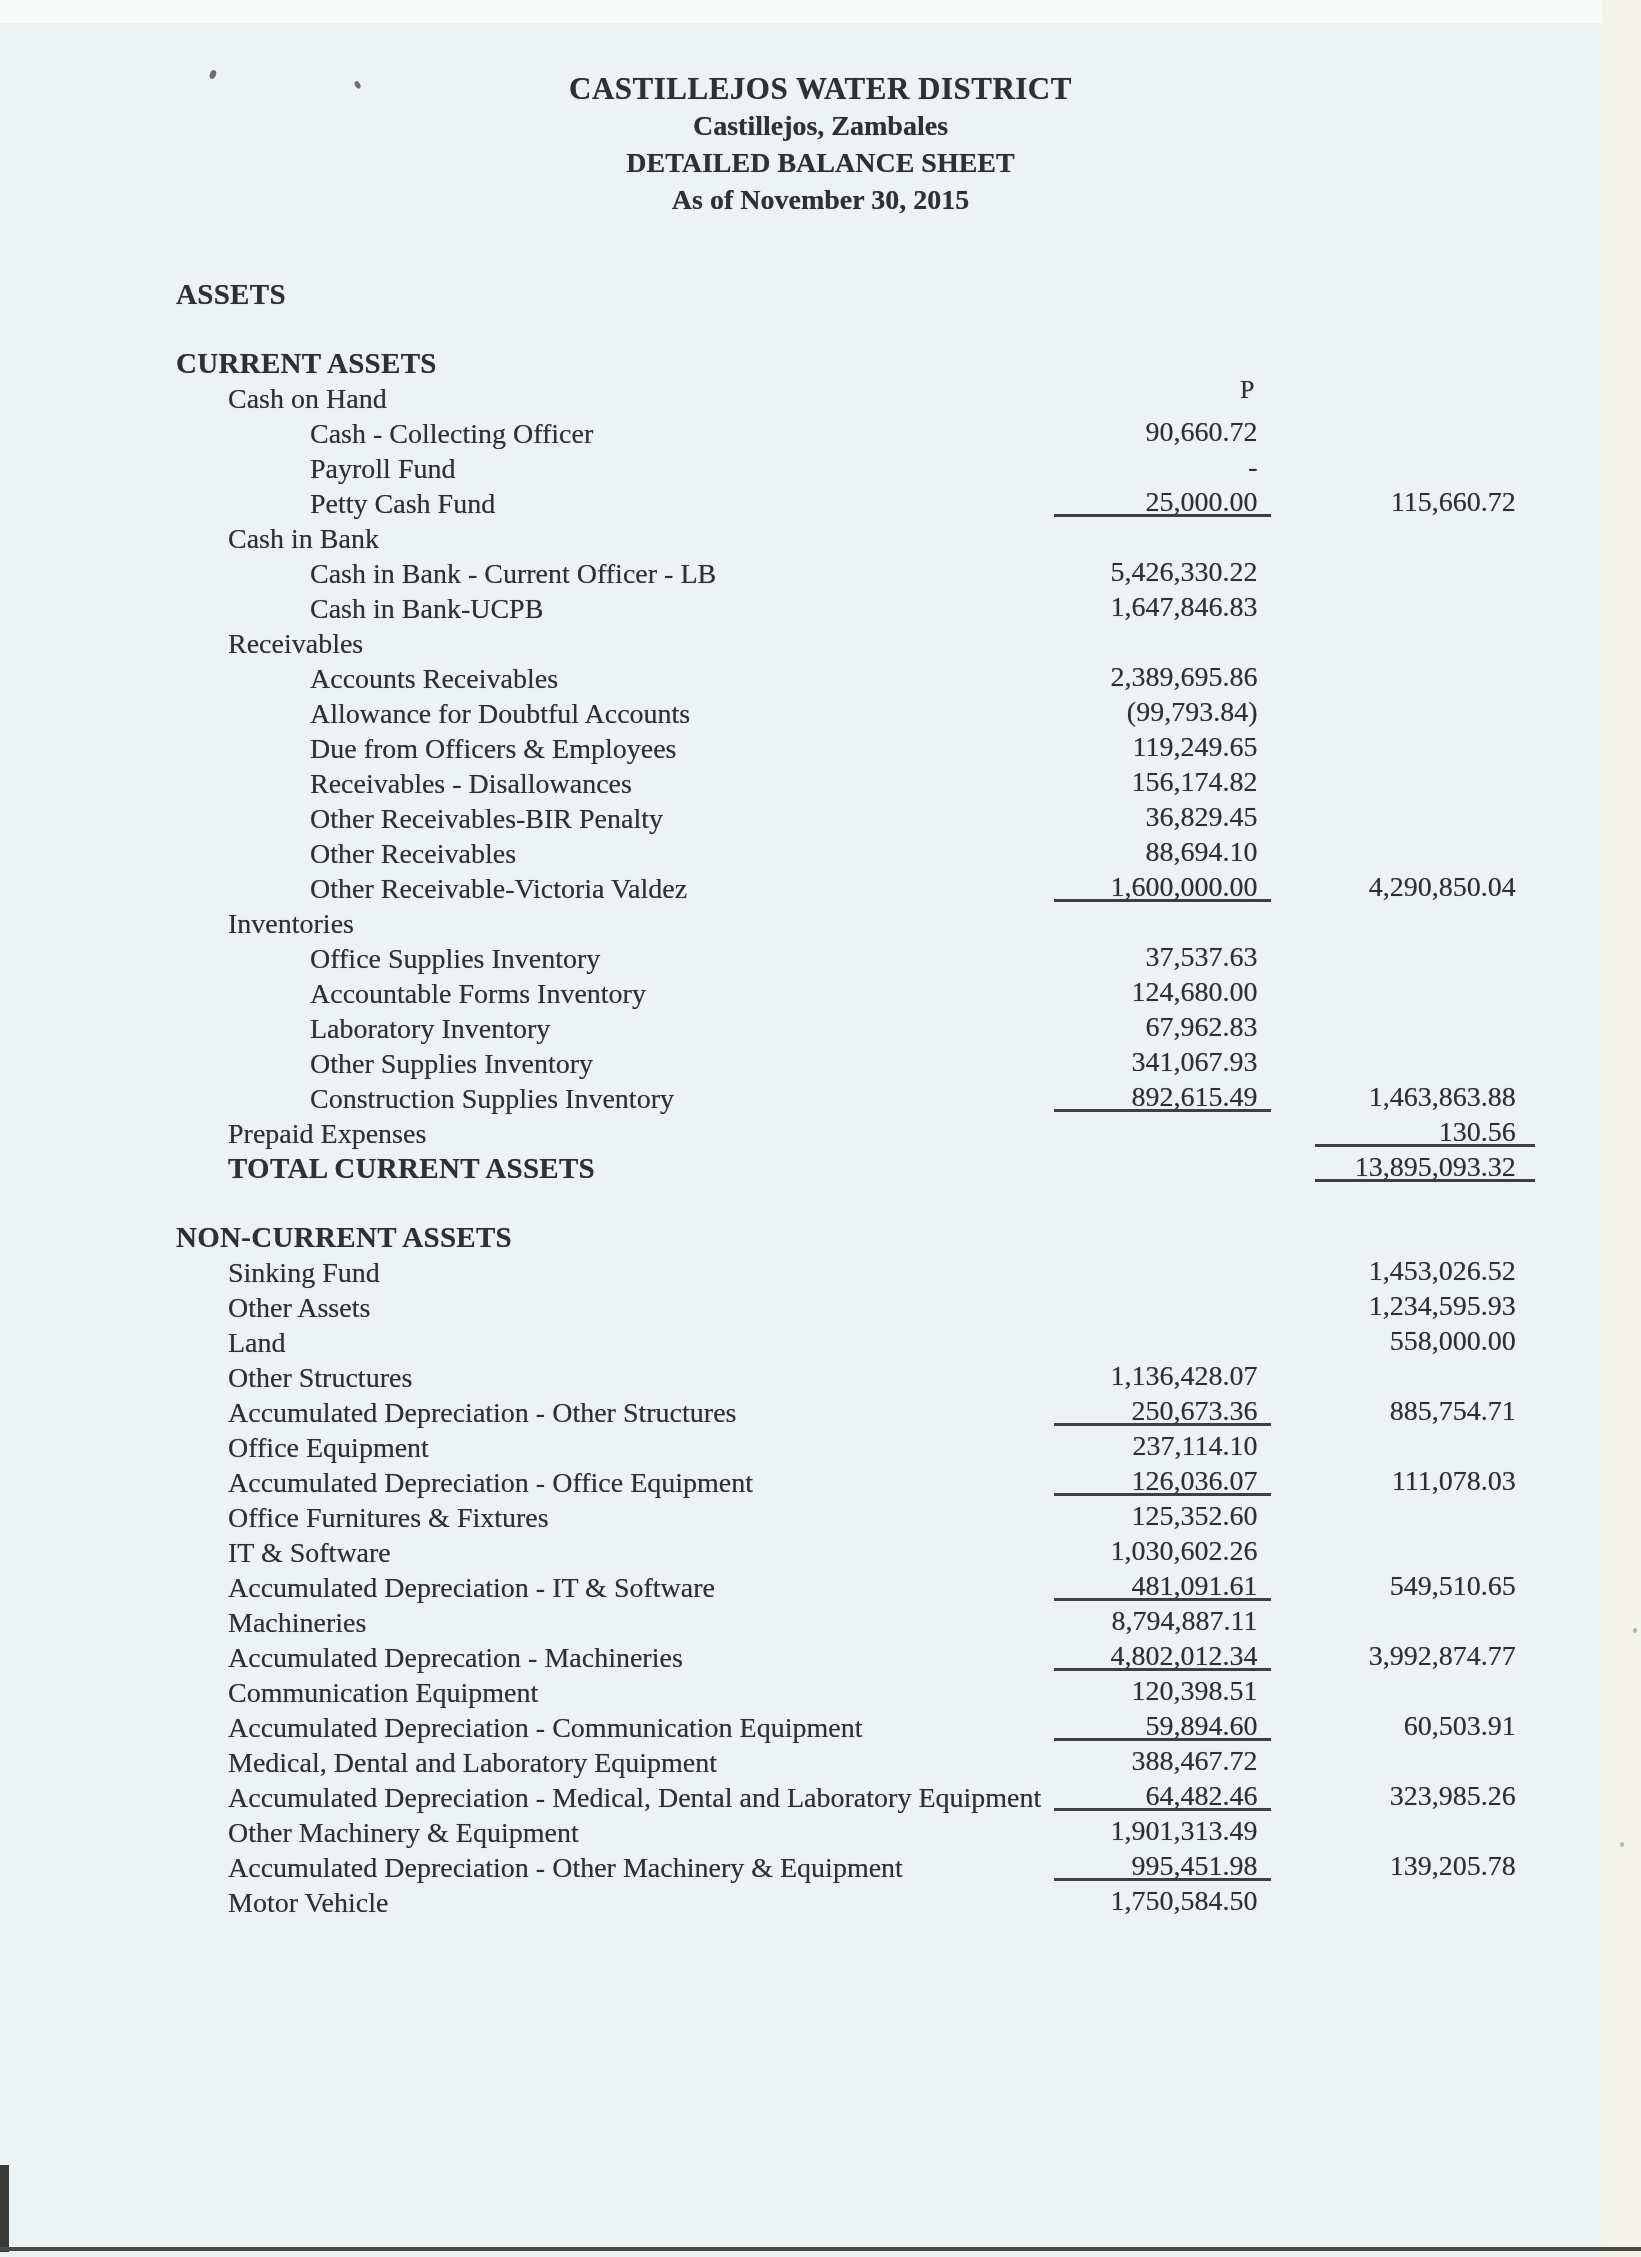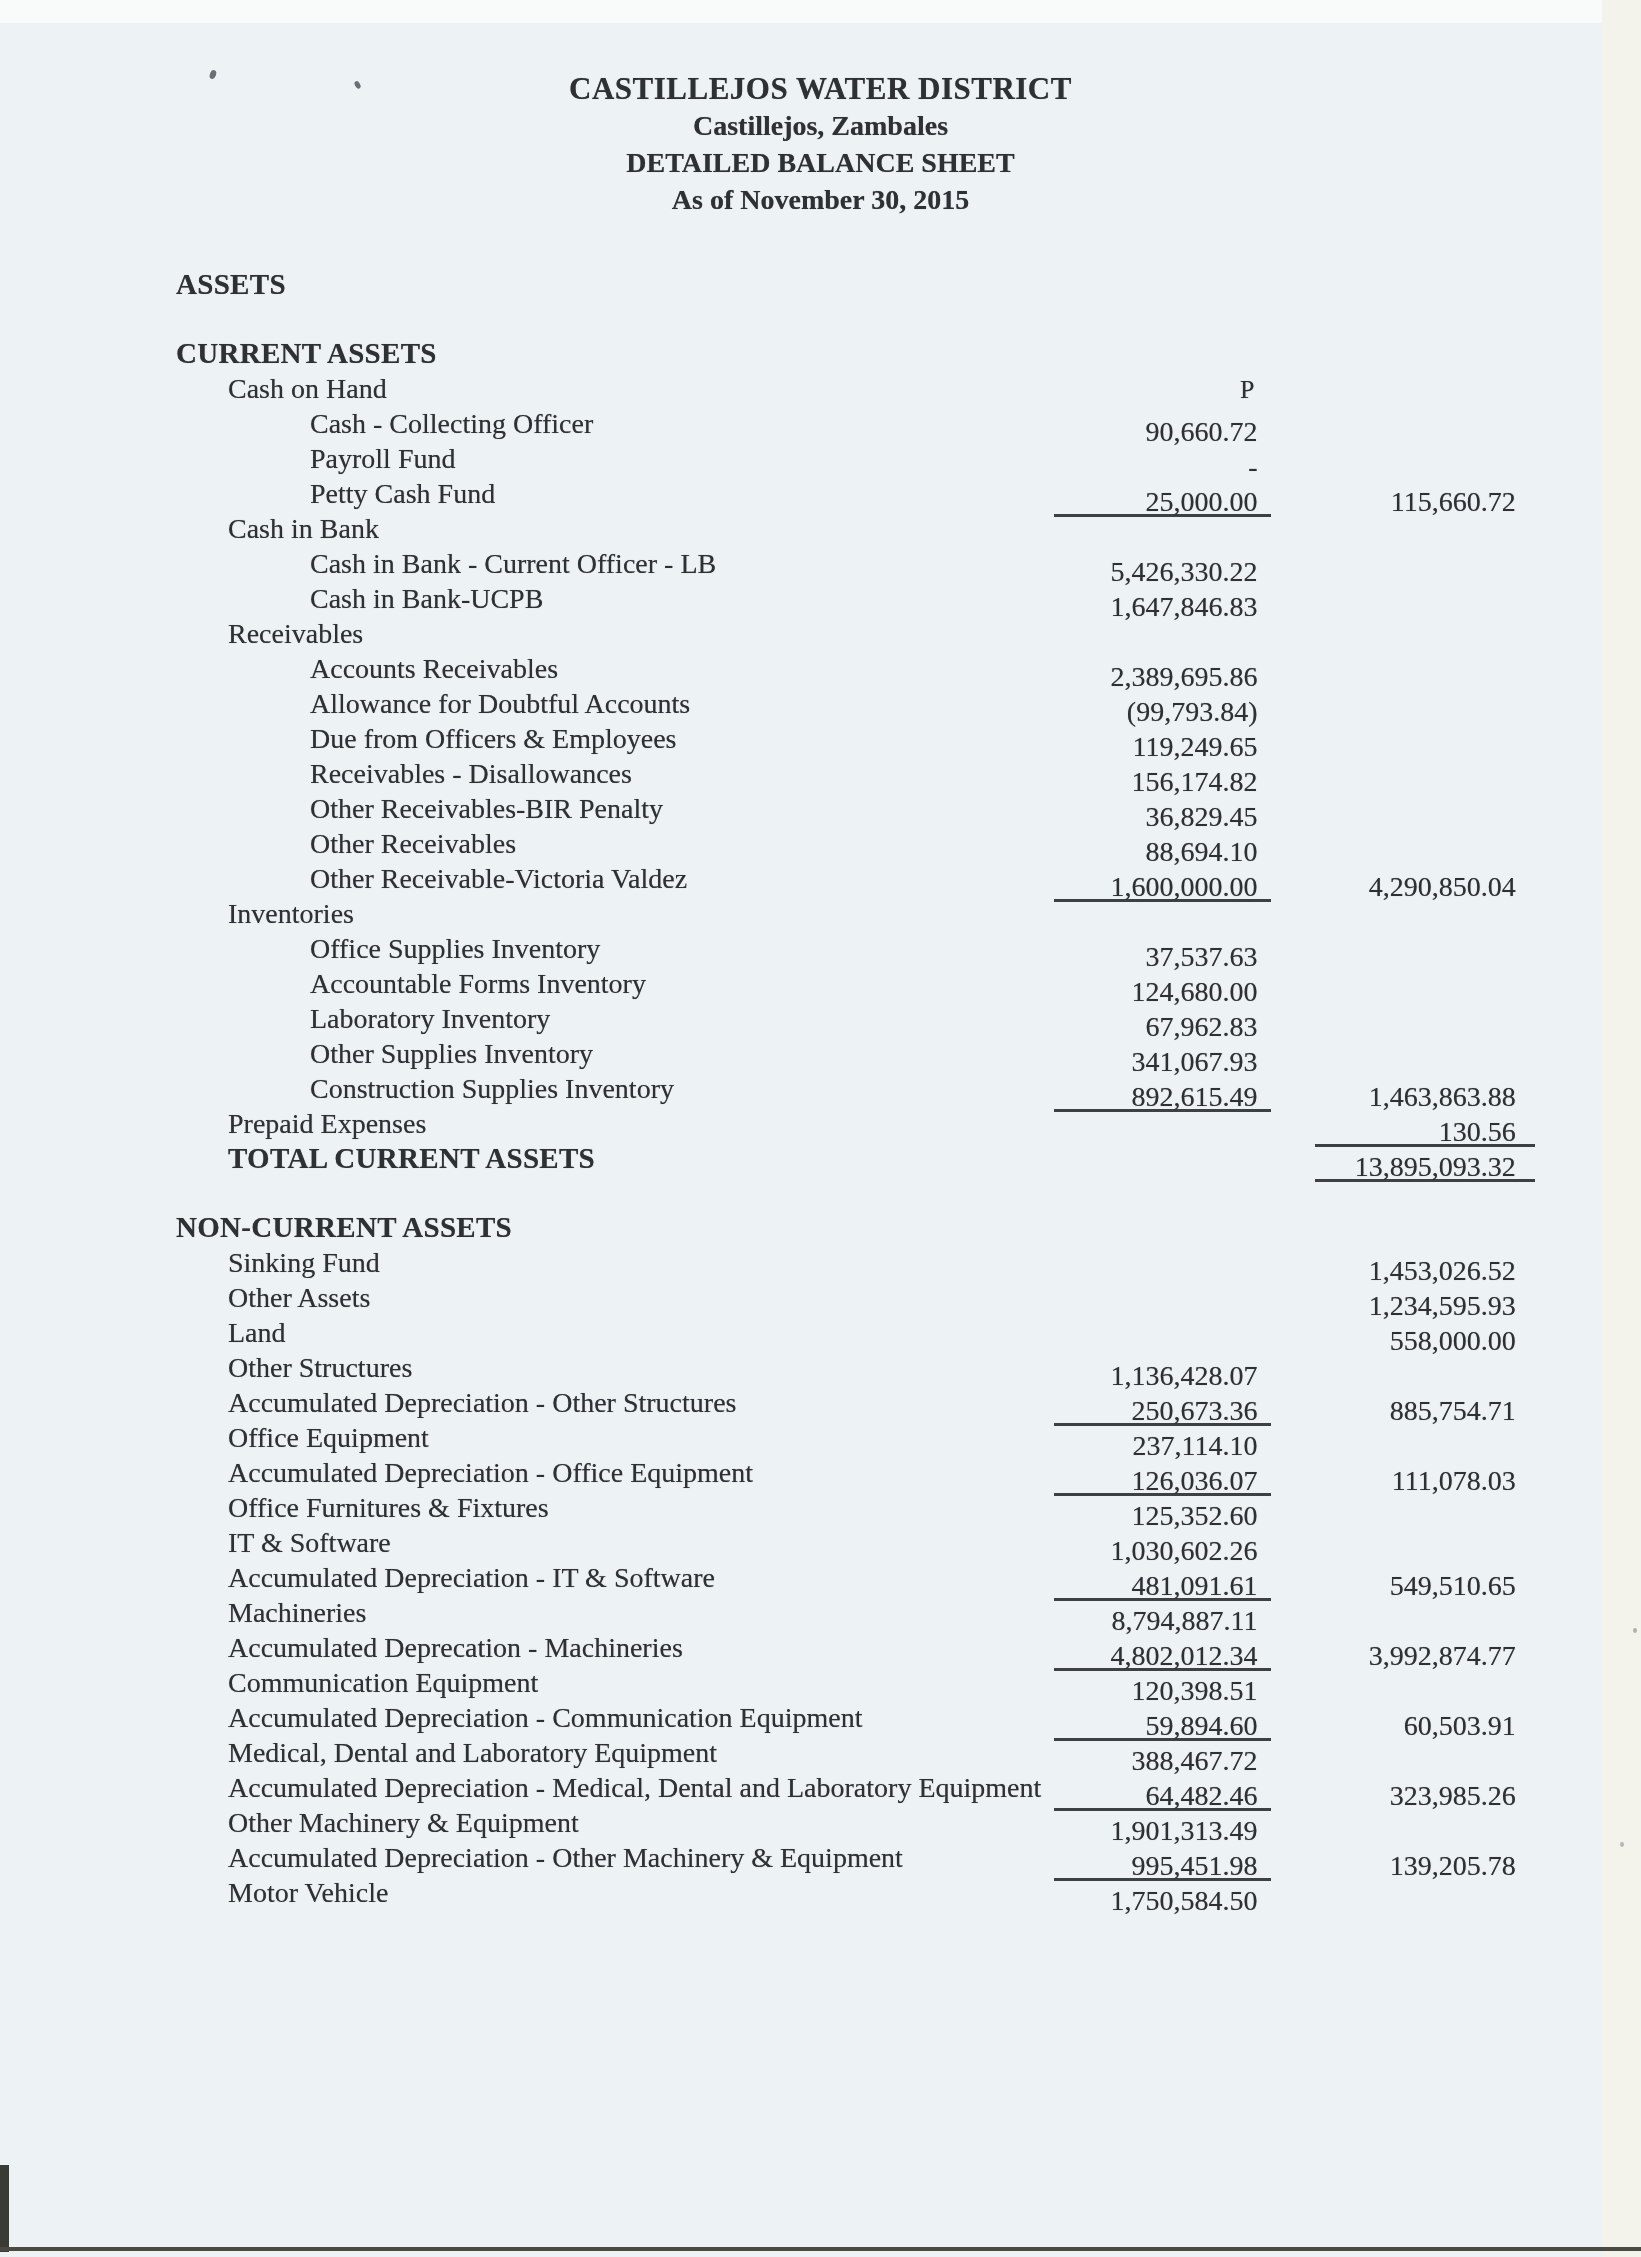--- a/index.html
+++ b/index.html
@@ -26,21 +26,21 @@
 
   
   .header{position:absolute;top:70px;left:0;width:100%;text-align:center;font-weight:bold;line-height:37px;}
   .header .h1{font-size:31px;letter-spacing:0.5px;}
   .header .h2,.header .h3,.header .h4{font-size:28px;}
 
   
   .rows{position:absolute;top:267px;left:0;width:100%;}
   .row{position:relative;height:35px;line-height:35px;font-size:28px;}
   .row.gap{margin-top:34px;}
-  .label{position:absolute;white-space:nowrap;top:0;}
+  .label{position:absolute;white-space:nowrap;top:10px;}
   .ind0{left:176px;}
   .ind1{left:228px;}
   .ind2{left:310px;}
   .bold .label{font-weight:bold;font-size:29px;letter-spacing:0.3px;}
   .col1,.col2{position:absolute;top:9px;height:32px;line-height:33px;text-align:right;white-space:nowrap;}
   .col1{left:1054px;width:217px;padding-right:13.5px;box-sizing:border-box;}
   .col2{left:1315px;width:220px;padding-right:19.3px;box-sizing:border-box;}
   .rule{border-bottom:3.9px solid #3e4144;}
   .peso{position:absolute;left:1240px;top:1px;font-size:26px;}
 </style>

